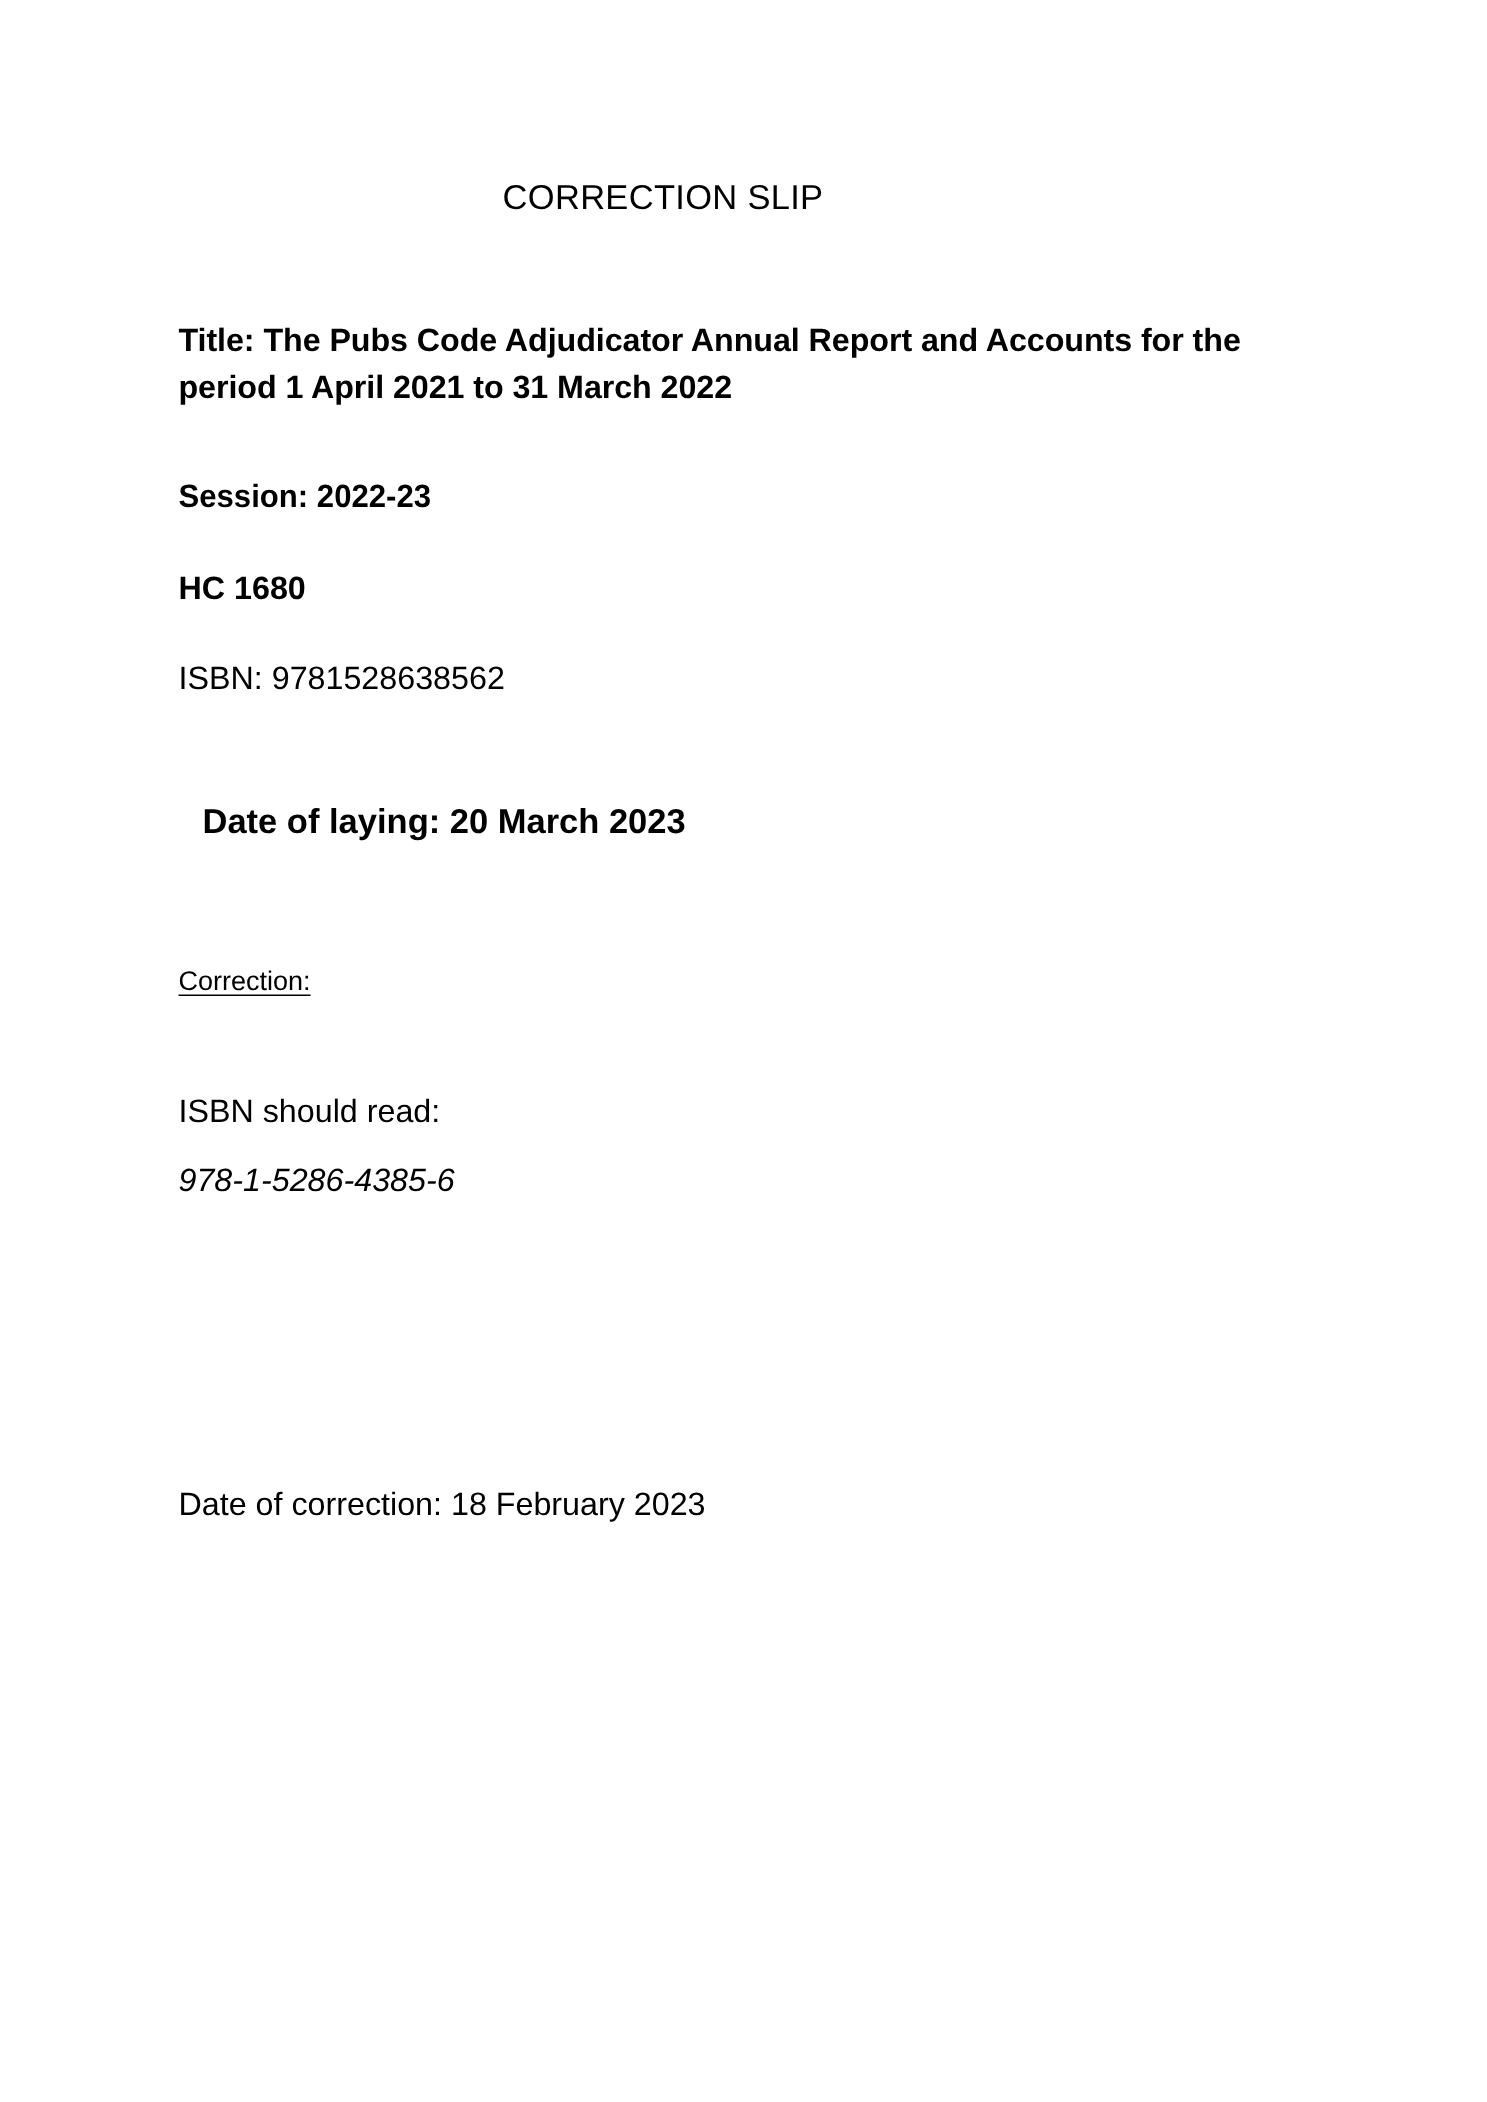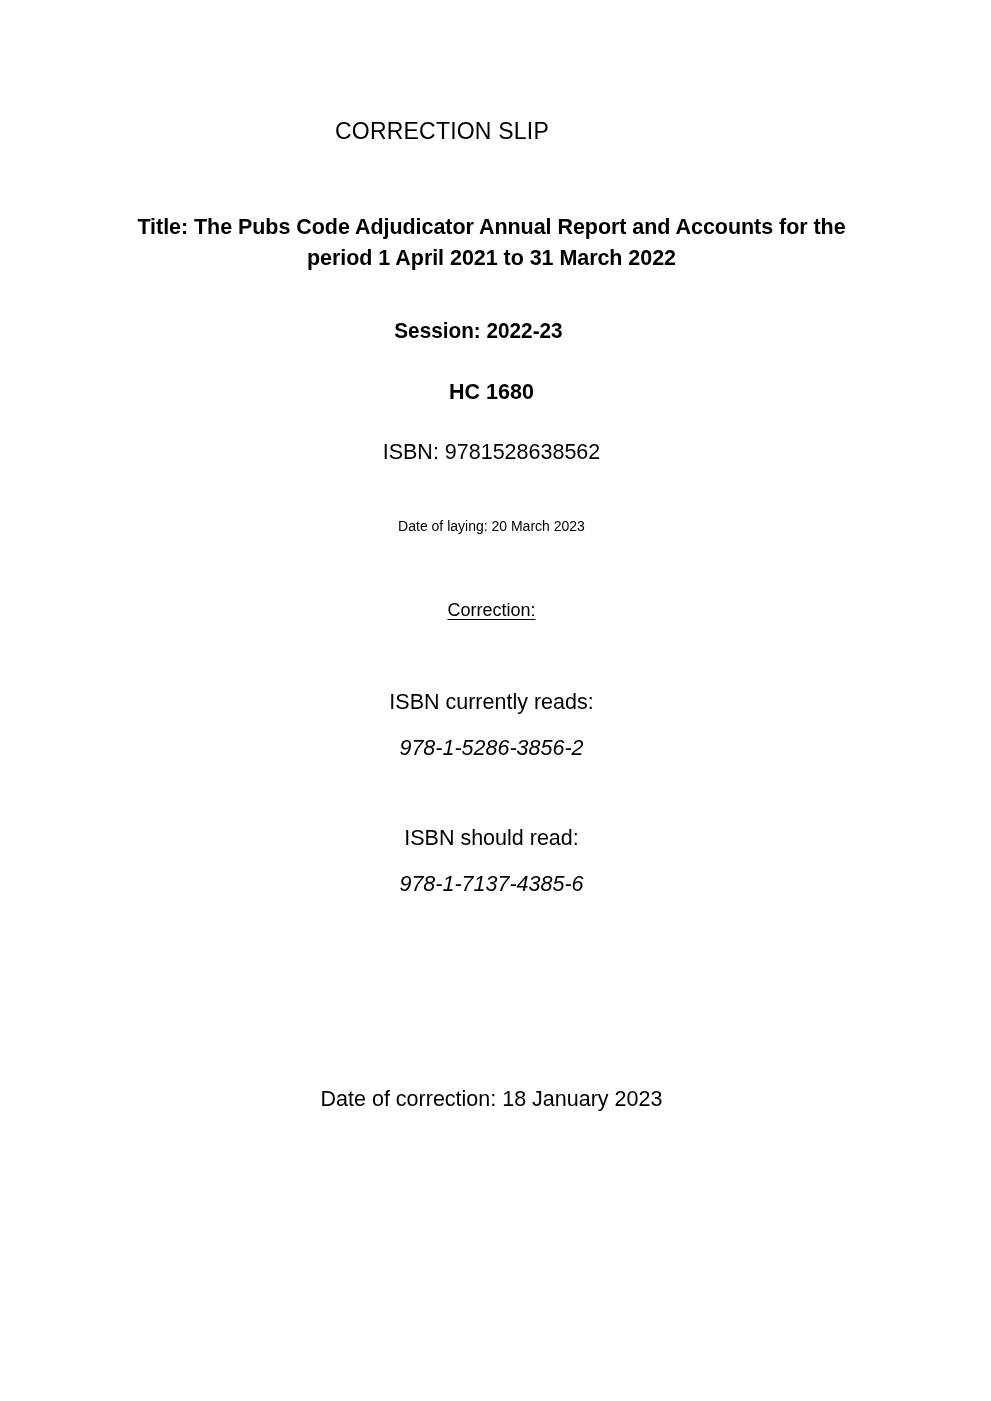--- a/index.html
+++ b/index.html
@@ -28,21 +28,20 @@
     font-size: 23px;
     font-weight: 400;
     letter-spacing: 0.2px;
     line-height: 1.2;
   }
   .body-col {
     position: absolute;
     left: 119px;
     top: 212px;
     width: 745px;
-    text-align: center;
   }
   .ref-title {
     font-size: 21.5px;
     font-weight: 700;
     line-height: 1.45;
     margin: 0;
     letter-spacing: -0.05px;
   }
   .meta-session {
     font-size: 21.5px;
@@ -62,23 +61,23 @@
     line-height: 1.3;
   }
   .meta-isbn {
     font-size: 21.5px;
     font-weight: 400;
     margin: 0;
     padding-top: 32px;
     line-height: 1.3;
   }
   .date-laying {
-    font-size: 14px;
-    font-weight: 400;
-    margin: 0;
+    font-size: 23px;
+    font-weight: 700;
+    margin: 16px;
     padding-top: 50px;
     line-height: 1.3;
   }
   .correction-heading {
     font-size: 18px;
     font-weight: 400;
     margin: 0;
     padding-top: 64px;
     line-height: 1.3;
   }
@@ -128,26 +127,22 @@
     <p class="meta-session">Session: 2022-23</p>
 
     <p class="meta-hc">HC 1680</p>
 
     <p class="meta-isbn">ISBN: 9781528638562</p>
 
     <p class="date-laying">Date of laying: 20 March 2023</p>
 
     <p class="correction-heading"><span>Correction:</span></p>
 
-    <div class="block-gap-lg">
-      <p class="label-line">ISBN currently reads:</p>
-      <p class="value-line">978-1-5286-3856-2</p>
-    </div>
 
     <div class="block-gap-md">
       <p class="label-line">ISBN should read:</p>
-      <p class="value-line">978-1-7137-4385-6</p>
+      <p class="value-line">978-1-5286-4385-6</p>
     </div>
 
-    <p class="date-correction">Date of correction: 18 January 2023</p>
+    <p class="date-correction">Date of correction: 18 February 2023</p>
 
   </div>
 </div>
 
 </body></html>

